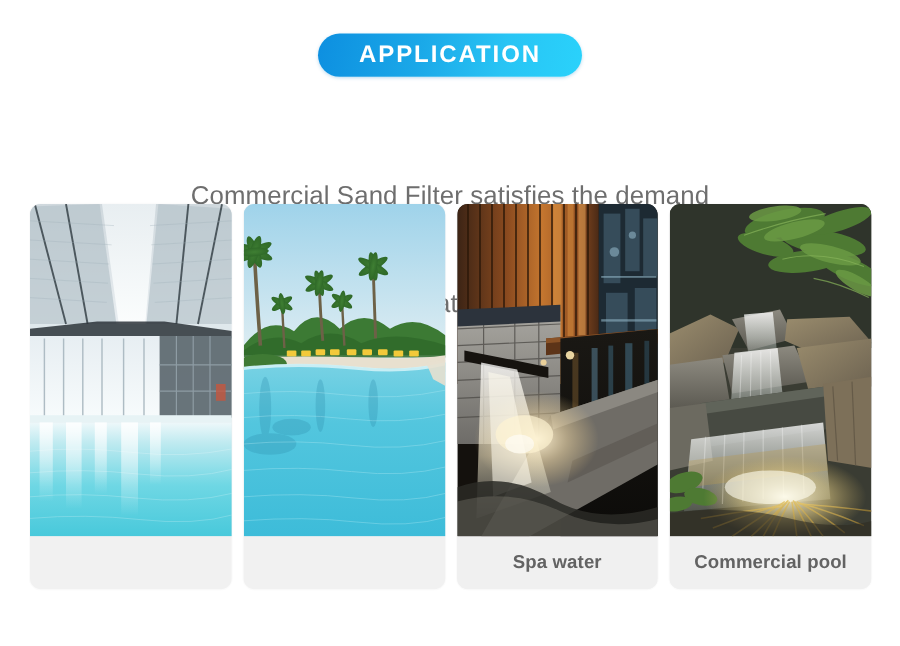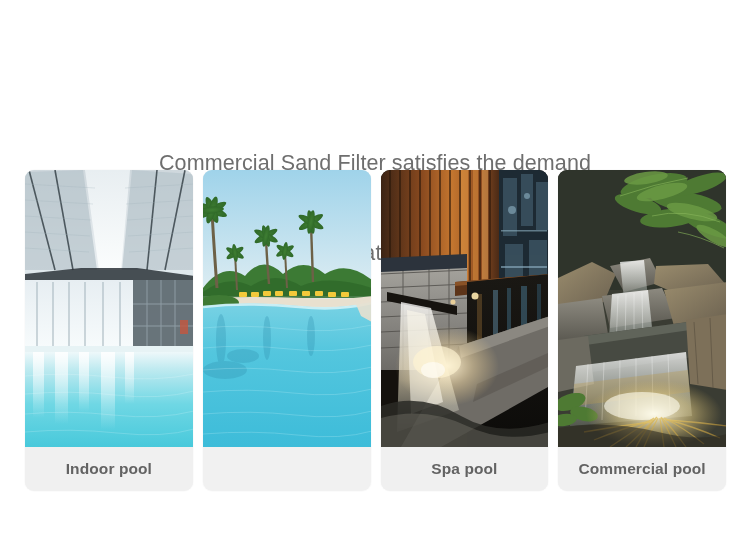--- a/index.html
+++ b/index.html
@@ -98,20 +98,23 @@
     font-size: 15.5px;
     font-weight: bold;
     letter-spacing: 0.1px;
   }
 </style>
 </head>
 <body>
 
 <div class="page">
 
+  <div class="badge-row">
+    <div class="badge">APPLICATION</div>
+  </div>
 
   <div class="headline">
     <span class="line">Commercial Sand Filter satisfies the demand</span>
     <span class="line">of differen water  treatment</span>
   </div>
 
   <div class="cards">
 
     <div class="card">
       <div class="photo">
@@ -207,21 +210,20 @@
           </g>
 
           <g stroke="#ffffff" stroke-width="0.8" opacity="0.22" fill="none">
             <path d="M0,206 Q40,202 85,207 T169,204"></path>
             <path d="M0,224 Q45,220 90,225 T169,221"></path>
             <path d="M0,244 Q42,240 88,245 T169,241"></path>
             <path d="M0,262 Q46,258 92,263 T169,259"></path>
           </g>
         </svg>
       </div>
-      <div class="caption">Indoor pool</div>
     </div>
 
     <div class="card">
       <div class="photo">
         <svg width="169" height="277" viewBox="0 0 169 277" preserveAspectRatio="xMidYMid slice">
           <defs>
             <linearGradient id="o_sky" x1="0" y1="0" x2="0" y2="1">
               <stop offset="0" stop-color="#9fd3ea"></stop>
                 <stop offset="1" stop-color="#dcecf2"></stop>
             </linearGradient>
@@ -436,21 +438,21 @@
           <ellipse cx="56" cy="192" rx="24" ry="16" fill="#fff4d2" opacity="0.65"></ellipse>
           <ellipse cx="52" cy="200" rx="12" ry="8" fill="#ffffff" opacity="0.55"></ellipse>
 
           <path d="M0,236 Q40,222 80,246 Q118,268 169,252 L169,277 L0,277 Z" fill="#2a2a26" opacity="0.85"></path>
           <path d="M0,248 Q44,236 86,256 Q124,274 169,262 L169,277 L0,277 Z" fill="#d9d4c4" opacity="0.18"></path>
 
           <circle cx="94" cy="126" r="3.5" fill="#ffe9b0" opacity="0.9"></circle>
           <circle cx="72" cy="132" r="2.5" fill="#ffdf9c" opacity="0.8"></circle>
         </svg>
       </div>
-      <div class="caption">Spa pool</div>
+      <div class="caption">Spa water</div>
     </div>
 
     <div class="card">
       <div class="photo">
         <svg width="169" height="277" viewBox="0 0 169 277" preserveAspectRatio="xMidYMid slice">
           <defs>
             <linearGradient id="l_rock" x1="0" y1="0" x2="0" y2="1">
               <stop offset="0" stop-color="#8d8a80"></stop>
                 <stop offset="1" stop-color="#5a5850"></stop>
             </linearGradient>

